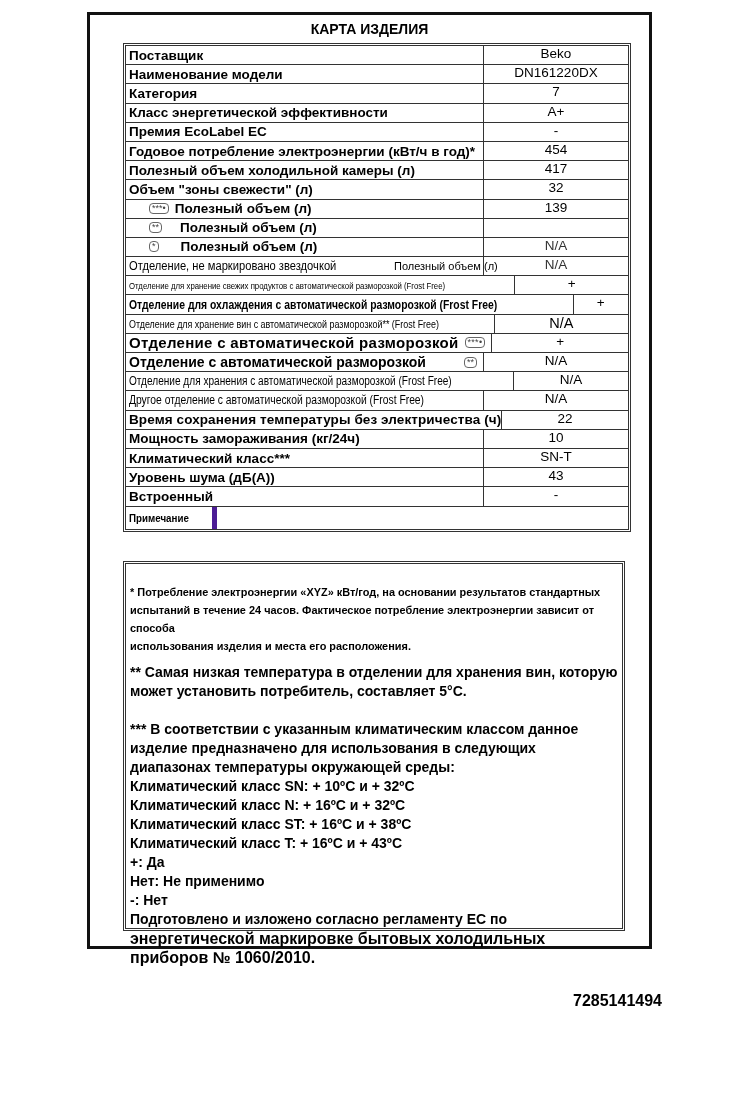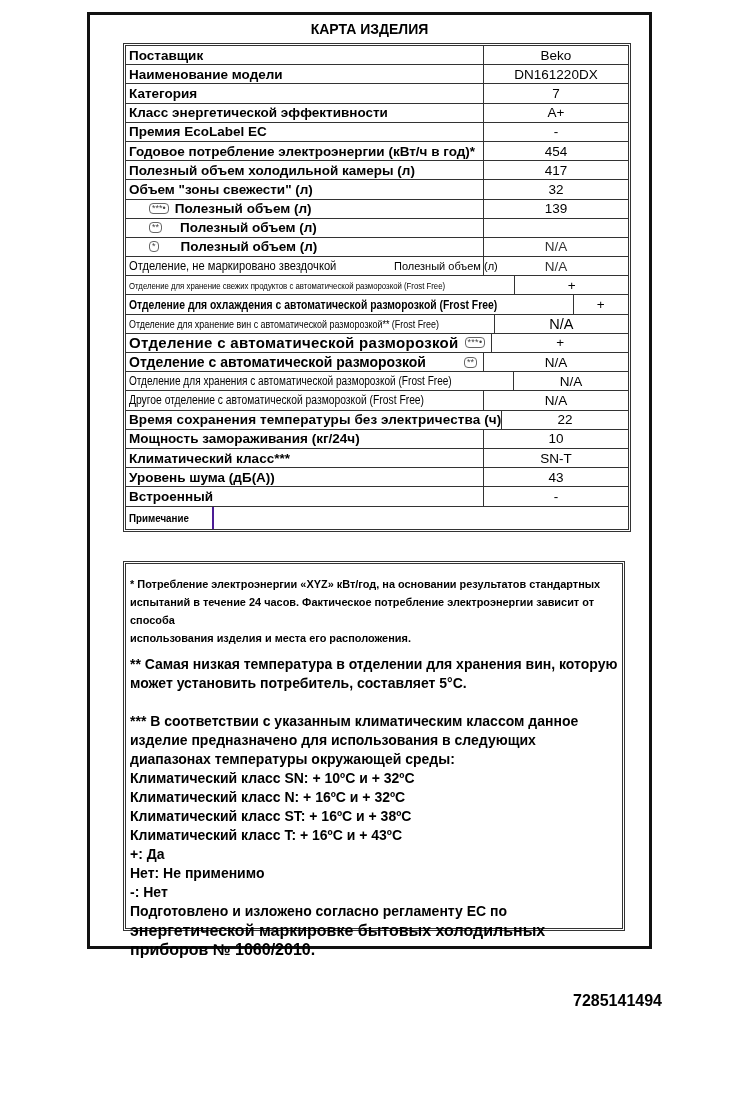--- a/index.html
+++ b/index.html
@@ -1,33 +1,33 @@
 <!DOCTYPE html>
 <html><head>
 <meta charset="utf-8">
 <style>
   html, body { margin:0; padding:0; background:#fff; }
   body { width:750px; height:1100px; position:relative; font-family:"Liberation Sans", sans-serif; color:#000; overflow:hidden; }
   .frame { position:absolute; left:87px; top:12px; width:559px; height:931px; border:3px solid #111; }
   .title { position:absolute; left:0; right:0; top:6px; text-align:center; font-weight:bold; font-size:14px; }
   .tbl { position:absolute; left:33px; top:28px; width:502px; border:3px double #333; }
-  .row { display:flex; height:19.2px; border-bottom:1px solid #333; box-sizing:border-box; align-items:center; }
+  .row { display:flex; height:19.2px; border-bottom:1px solid #333; box-sizing:border-box; }
   .row:last-child { border-bottom:none; }
   .lbl { flex:0 0 358px; height:100%; border-right:1px solid #333; padding-left:3px; display:flex; align-items:center; font-weight:bold; font-size:13.5px; white-space:nowrap; overflow:visible; box-sizing:border-box; position:relative; }
   .val { flex:1; text-align:center; font-weight:normal; font-size:13.5px; }
   .val.light { font-weight:normal; color:#333; }
   .cond { font-size:10px; font-weight:normal; transform:scaleX(0.93); transform-origin:left; }
   .cond2 { font-size:12px; }
   .big { font-size:15px; letter-spacing:0.3px; }
   .stars { display:inline-block; border:1px solid #666; border-radius:4px; font-size:9px; line-height:9px; padding:0 2px; color:#444; margin-right:6px; font-weight:normal; }
   .indent1 { margin-left:20px; }
   .right-sub { position:absolute; left:268px; font-size:11px; font-weight:normal; }
   .note-row { height:22px; }
-  .note-row .lbl { flex:0 0 auto; border-right:2px solid #4c1d95; padding-right:13px; font-size:11px; }
-  .notes { position:absolute; left:33px; top:546px; width:502px; height:370px; border:3px double #333; padding:11px 4px; box-sizing:border-box; }
+  .note-row .lbl { flex:0 0 auto; border-right:5px solid #4c1d95; padding-right:13px; font-size:11px; }
+  .notes { position:absolute; left:33px; top:546px; width:502px; height:370px; border:3px double #333; padding:19px 4px; box-sizing:border-box; }
   .n1 { font-size:11.5px; font-weight:bold; line-height:18px; transform:scaleX(0.95); transform-origin:left; width:105%; }
   .n2 { font-size:14px; font-weight:bold; line-height:19px; margin-top:8px; }
   .n3 { font-size:14px; font-weight:bold; line-height:19px; margin-top:19px; }
   .n4 { font-size:16px; font-weight:bold; line-height:19px; }
   .line { display:block; }
   .code { position:absolute; left:573px; top:992px; font-weight:bold; font-size:16px; }
 </style>
 </head>
 <body>
 

